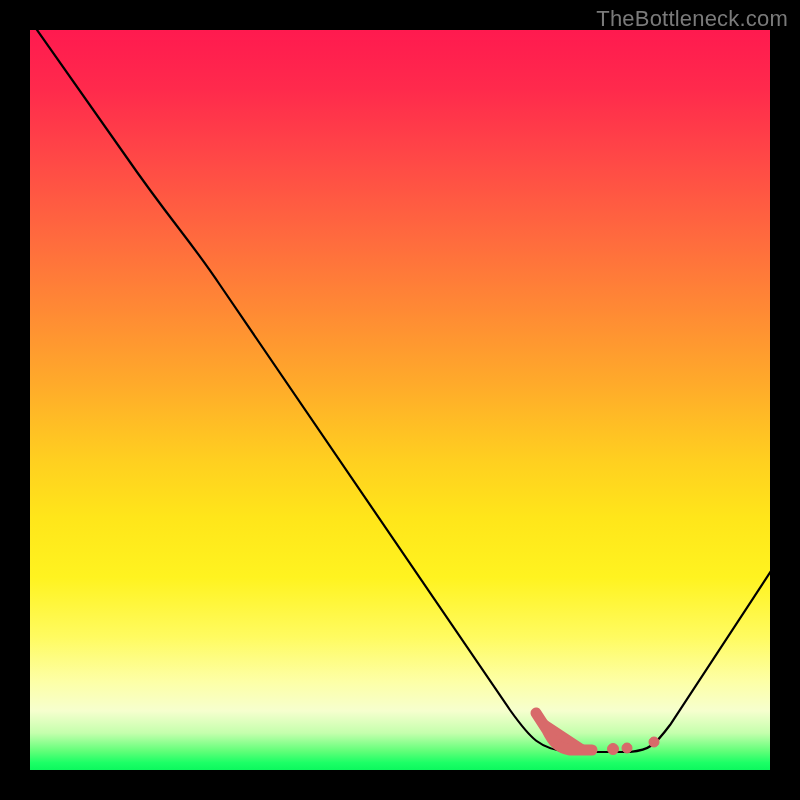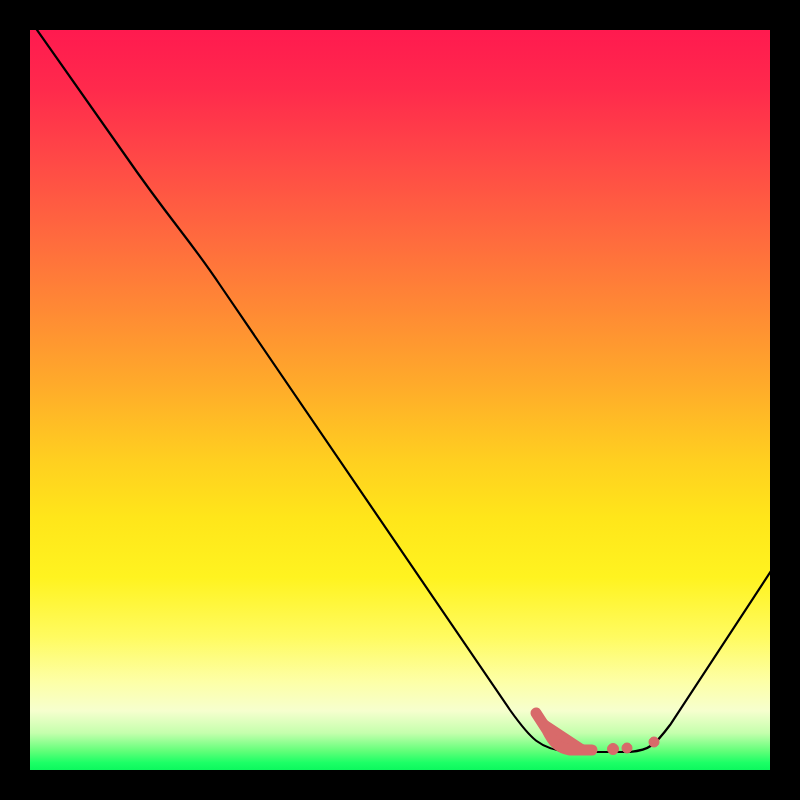--- a/index.html
+++ b/index.html
@@ -23,20 +23,21 @@
  #5fff78 97.5%,
  #1cff66 99%,
  #0cf85e 100%)}
 svg{position:absolute;inset:0}
 .curve{fill:none;stroke:#000;stroke-width:2.2}
 .dots circle,.dots path{fill:#d86a6a;stroke:#d86a6a}
 </style>
 </head>
 <body>
 <div class="wrap">
+  <div class="watermark">TheBottleneck.com</div>
   <div class="plot">
     <div class="gradient"></div>
     <svg viewBox="0 0 740 740">
       <path class="curve" d="M 0 -10
            L 95 125
            C 140 190, 160 210, 190 255
            L 480 680
            C 500 708, 510 720, 540 722
            L 600 722
            C 620 720, 625 715, 640 695

